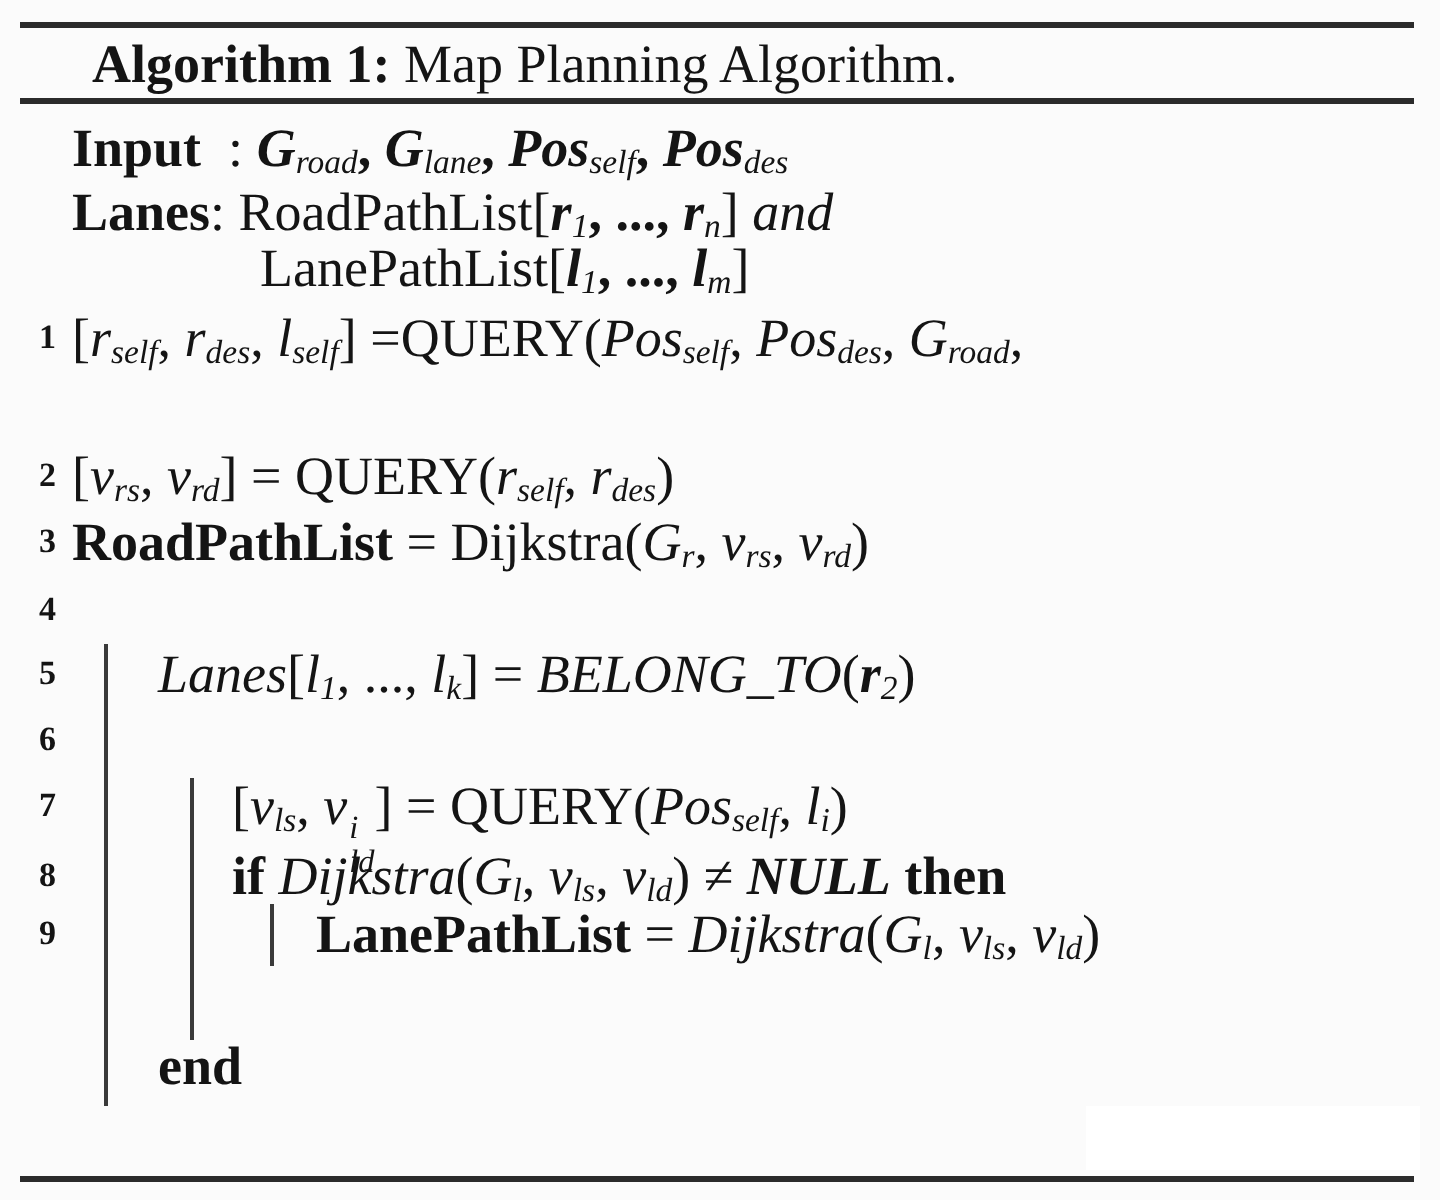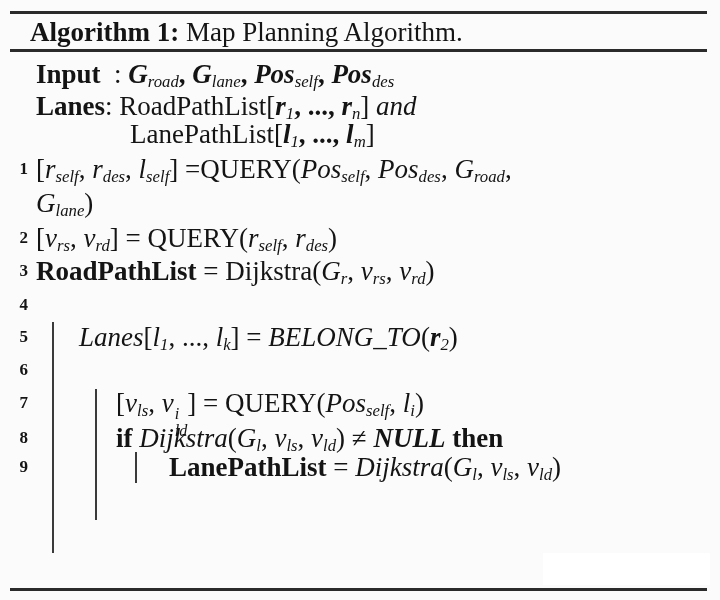--- a/index.html
+++ b/index.html
@@ -25,24 +25,24 @@
   .row{
     position:absolute;left:0;right:0;height:34px;line-height:34px;
     font-size:27px;white-space:pre;
   }
   .ltext{position:absolute;top:0;white-space:pre;}
   .lnum{
     position:absolute;left:4px;width:24px;top:7px;
     text-align:right;font-size:17px;font-weight:700;line-height:20px;
   }
   
-  .x0{left:36px;} .x1{left:79px;} .x2{left:116px;text-align:right;} .x3{left:169px;}
+  .x0{left:36px;} .x1{left:79px;} .x2{left:116px;text-align:right;} .x3{left:158px;}
   .xt{left:30px;} .xc{left:130px;}
   
-  .row-title{top:15px;}
+  .row-title{top:15px;margin-left:16px;}
   .row-input{top:57px;}
   .row-output{top:89px;}
   .row-output2{top:117px;}
   .row-l1{top:152px;}
   .row-l1b{top:186px;}
   .row-l2{top:221px;}
   .row-l3{top:254px;}
   .row-l4{top:288px;}
   .row-l5{top:320px;}
   .row-l6{top:353px;}
@@ -92,23 +92,20 @@
 
   <div class="row row-output2">
     <span class="ltext xc"><span class="seg-rm">LanePathList[</span><span class="seg-bi">l</span><span class="seg-rm pos-sub">1</span><span class="seg-bf">, ..., </span><span class="seg-bi">l</span><span class="seg-it pos-sub">m</span><span class="seg-rm">]</span></span>
   </div>
 
   <div class="row row-l1">
     <span class="lnum">1</span>
     <span class="ltext x0"><span class="seg-rm">[</span><span class="seg-it">r</span><span class="seg-it pos-sub">self</span><span class="seg-rm">, </span><span class="seg-it">r</span><span class="seg-it pos-sub">des</span><span class="seg-rm">, </span><span class="seg-it">l</span><span class="seg-it pos-sub">self</span><span class="seg-rm">] =QUERY(</span><span class="seg-it">Pos</span><span class="seg-it pos-sub">self</span><span class="seg-rm">, </span><span class="seg-it">Pos</span><span class="seg-it pos-sub">des</span><span class="seg-rm">, </span><span class="seg-it">G</span><span class="seg-it pos-sub">road</span><span class="seg-rm">,</span></span>
   </div>
 
-  <div class="row row-l1b">
-    <span class="ltext x0"><span class="seg-it">G</span><span class="seg-it pos-sub">lane</span><span class="seg-rm">)</span></span>
-  </div>
 
   <div class="row row-l2">
     <span class="lnum">2</span>
     <span class="ltext x0"><span class="seg-rm">[</span><span class="seg-it">v</span><span class="seg-it pos-sub">rs</span><span class="seg-rm">, </span><span class="seg-it">v</span><span class="seg-it pos-sub">rd</span><span class="seg-rm">] = QUERY(</span><span class="seg-it">r</span><span class="seg-it pos-sub">self</span><span class="seg-rm">, </span><span class="seg-it">r</span><span class="seg-it pos-sub">des</span><span class="seg-rm">)</span></span>
   </div>
 
   <div class="row row-l3">
     <span class="lnum">3</span>
     <span class="ltext x0"><span class="seg-bf">RoadPathList</span><span class="seg-rm"> = Dijkstra(</span><span class="seg-it">G</span><span class="seg-it pos-sub">r</span><span class="seg-rm">, </span><span class="seg-it">v</span><span class="seg-it pos-sub">rs</span><span class="seg-rm">, </span><span class="seg-it">v</span><span class="seg-it pos-sub">rd</span><span class="seg-rm">)</span></span>
   </div>
@@ -135,20 +132,23 @@
     <span class="lnum">8</span>
     <span class="ltext x2"><span class="seg-bf">if </span><span class="seg-it">Dijkstra</span><span class="seg-rm">(</span><span class="seg-it">G</span><span class="seg-it pos-sub">l</span><span class="seg-rm">, </span><span class="seg-it">v</span><span class="seg-it pos-sub">ls</span><span class="seg-rm">, </span><span class="seg-it">v</span><span class="seg-it pos-sub">ld</span><span class="seg-rm">) ≠ </span><span class="seg-bi">NULL</span><span class="seg-bf"> then</span></span>
   </div>
 
   <div class="row row-l9">
     <span class="lnum">9</span>
     <span class="ltext x3"><span class="seg-bf">LanePathList</span><span class="seg-rm"> = </span><span class="seg-it">Dijkstra</span><span class="seg-rm">(</span><span class="seg-it">G</span><span class="seg-it pos-sub">l</span><span class="seg-rm">, </span><span class="seg-it">v</span><span class="seg-it pos-sub">ls</span><span class="seg-rm">, </span><span class="seg-it">v</span><span class="seg-it pos-sub">ld</span><span class="seg-rm">)</span></span>
   </div>
 
 
+  <div class="row row-end">
+    <span class="ltext x1"><span class="seg-bf">end</span></span>
+  </div>
 
   <div class="guide guide-1"></div>
   <div class="guide guide-2"></div>
   <div class="guide guide-3"></div>
 
   <div class="patch"></div>
 
   <div class="rule rule-bottom"></div>
 
 </div>

